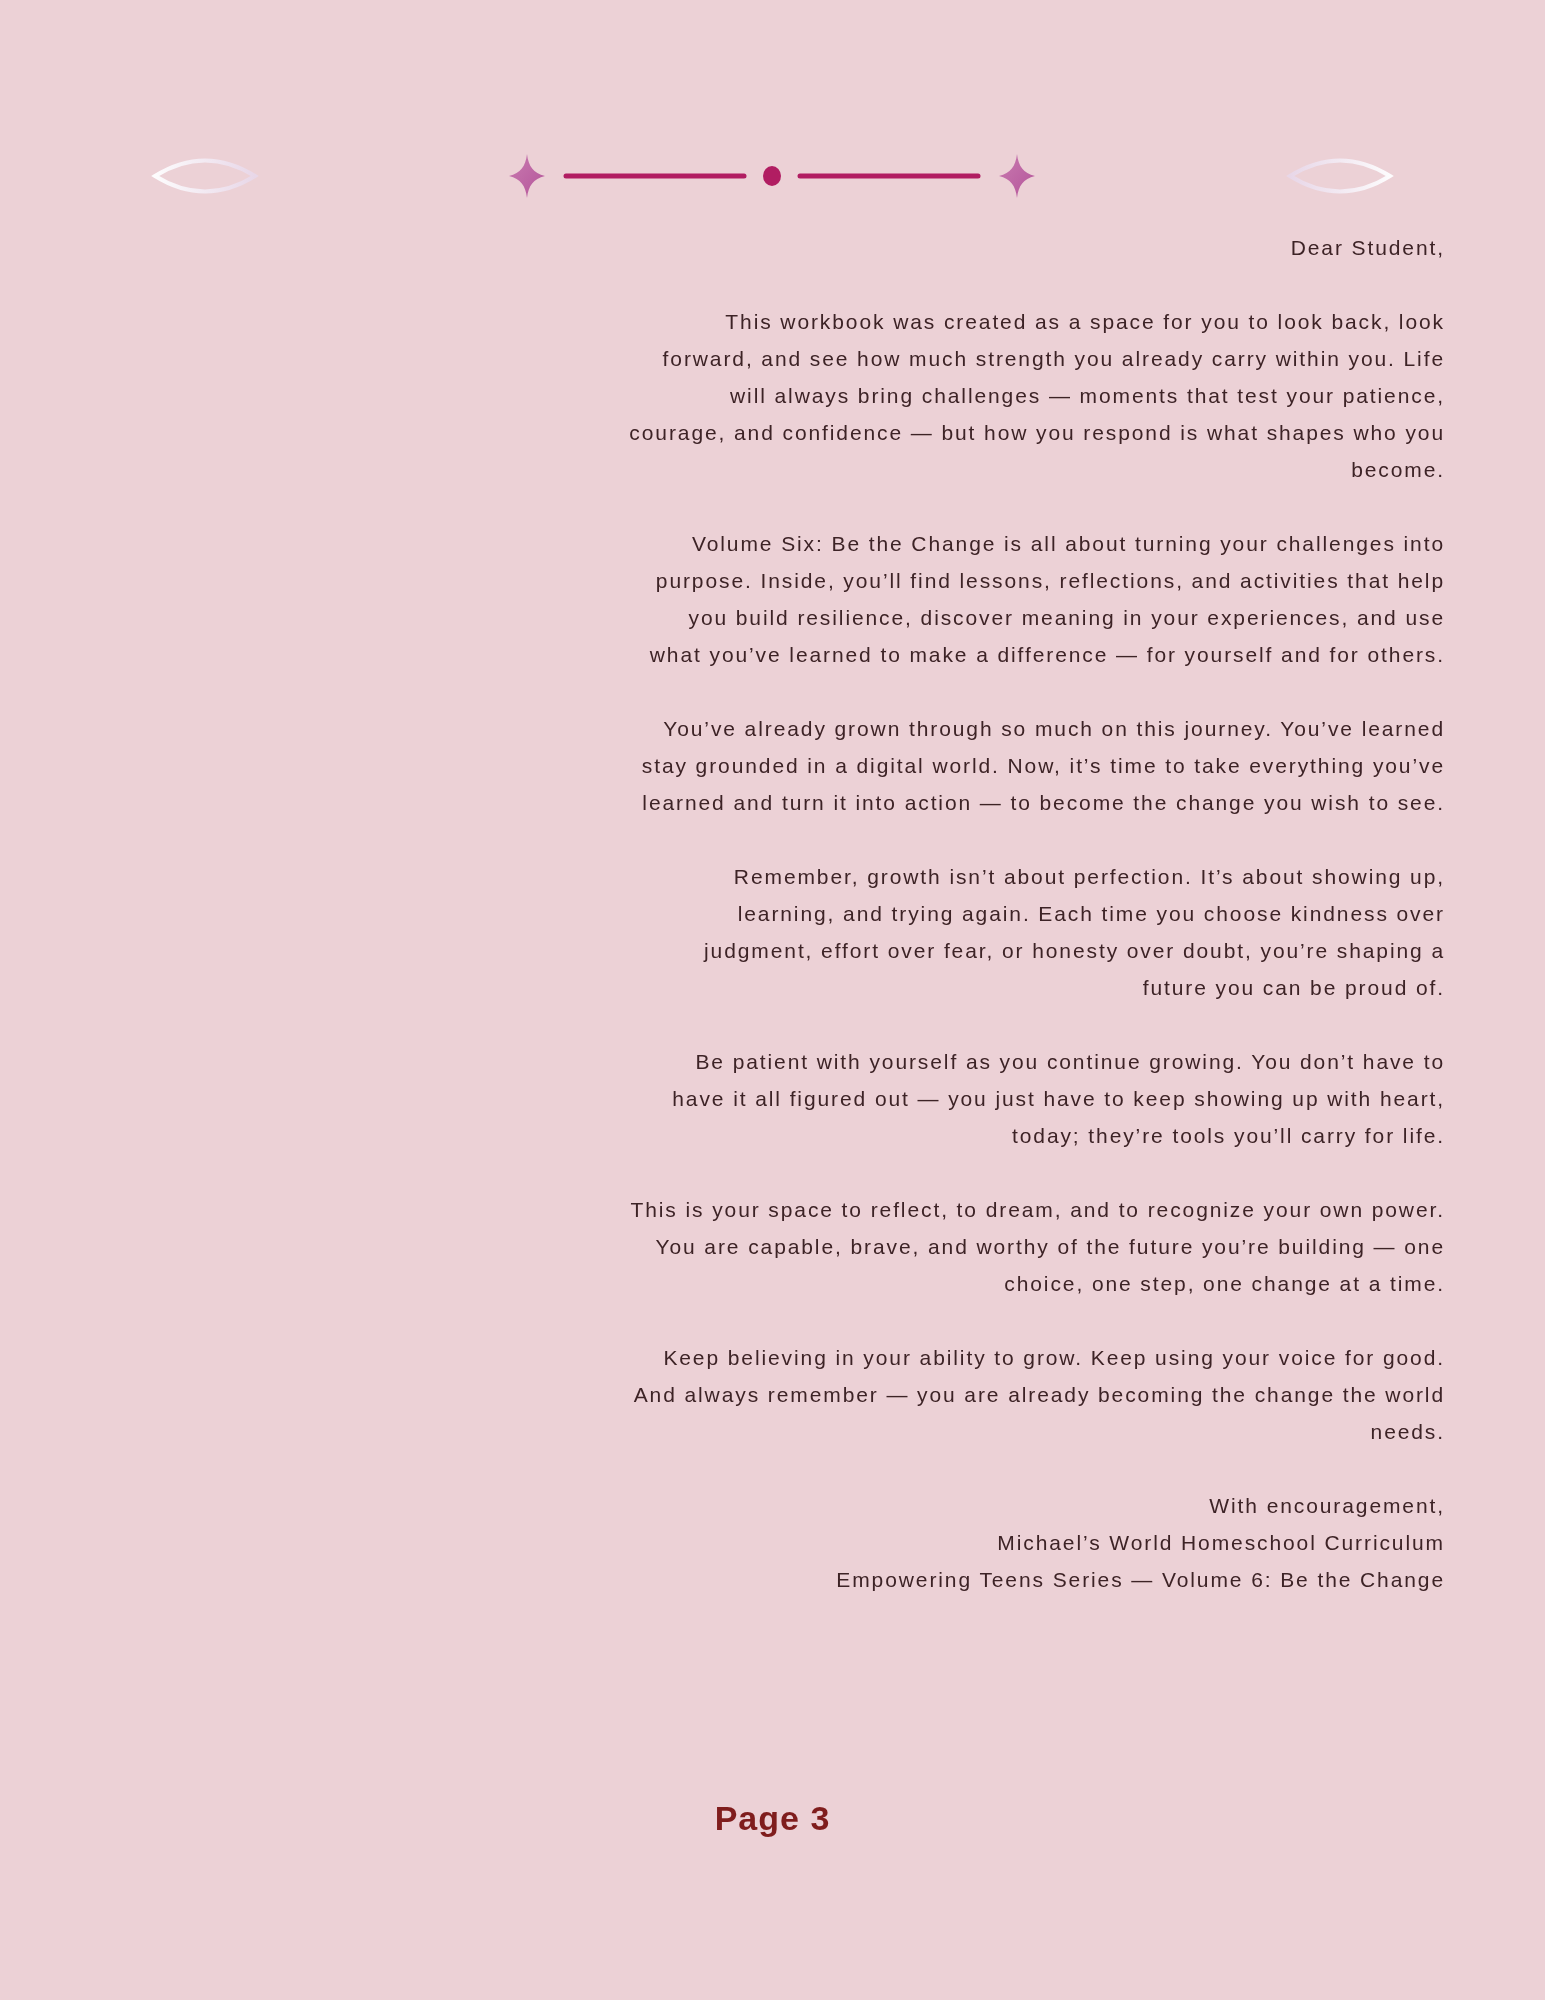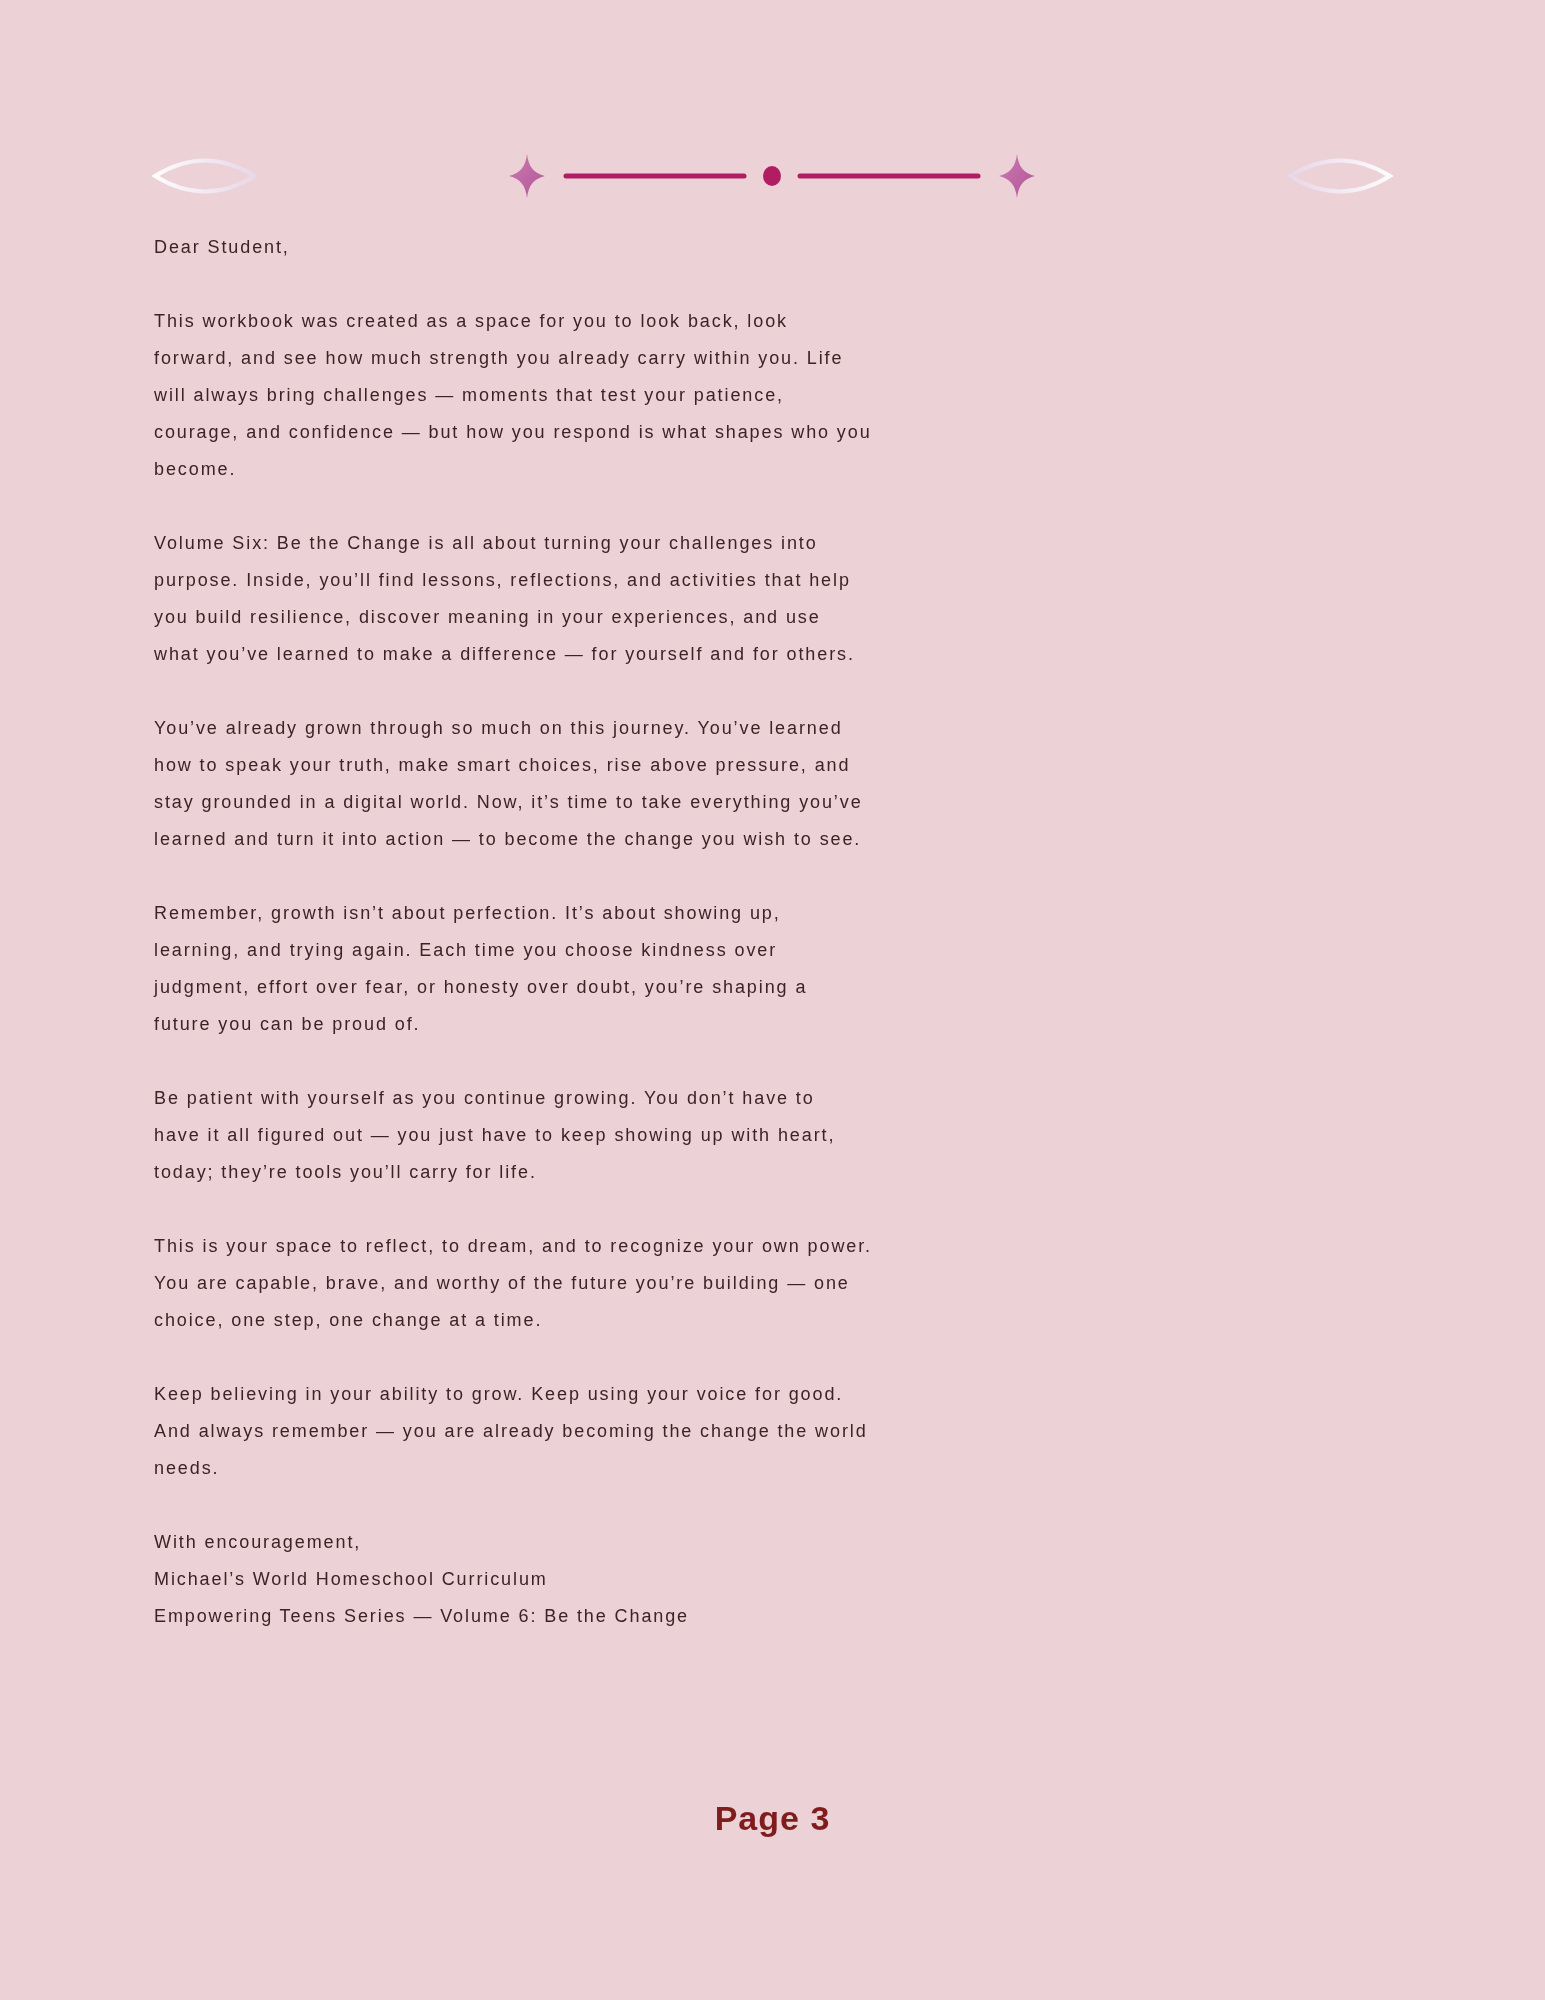--- a/index.html
+++ b/index.html
@@ -28,25 +28,26 @@
     position: absolute;
     left: 154px;
     top: 229px;
     right: 100px;
   }
   .para {
     margin: 0 0 37px 0;
     padding: 0;
   }
   .line {
-    font-size: 18px;
+    font-size: 21px;
     line-height: 37px;
     letter-spacing: 1.9px;
     white-space: nowrap;
     font-weight: 400;
+    text-align: right;
   }
   .greeting {
     margin: 0 0 37px 0;
   }
   .footer {
     position: absolute;
     left: 0;
     top: 1799px;
     width: 100%;
     text-align: center;
@@ -121,21 +122,20 @@
           <div class="line">become.</div>
         </div>
         <div class="para">
           <div class="line">Volume Six: Be the Change is all about turning your challenges into</div>
           <div class="line">purpose. Inside, you’ll find lessons, reflections, and activities that help</div>
           <div class="line">you build resilience, discover meaning in your experiences, and use</div>
           <div class="line">what you’ve learned to make a difference — for yourself and for others.</div>
         </div>
         <div class="para">
           <div class="line">You’ve already grown through so much on this journey. You’ve learned</div>
-          <div class="line">how to speak your truth, make smart choices, rise above pressure, and</div>
           <div class="line">stay grounded in a digital world. Now, it’s time to take everything you’ve</div>
           <div class="line">learned and turn it into action — to become the change you wish to see.</div>
         </div>
         <div class="para">
           <div class="line">Remember, growth isn’t about perfection. It’s about showing up,</div>
           <div class="line">learning, and trying again. Each time you choose kindness over</div>
           <div class="line">judgment, effort over fear, or honesty over doubt, you’re shaping a</div>
           <div class="line">future you can be proud of.</div>
         </div>
         <div class="para">

